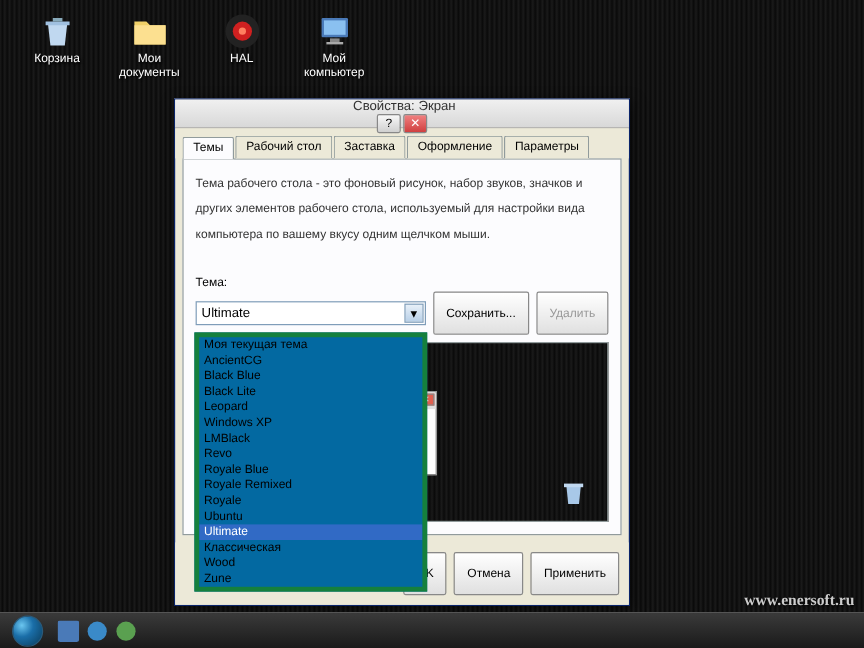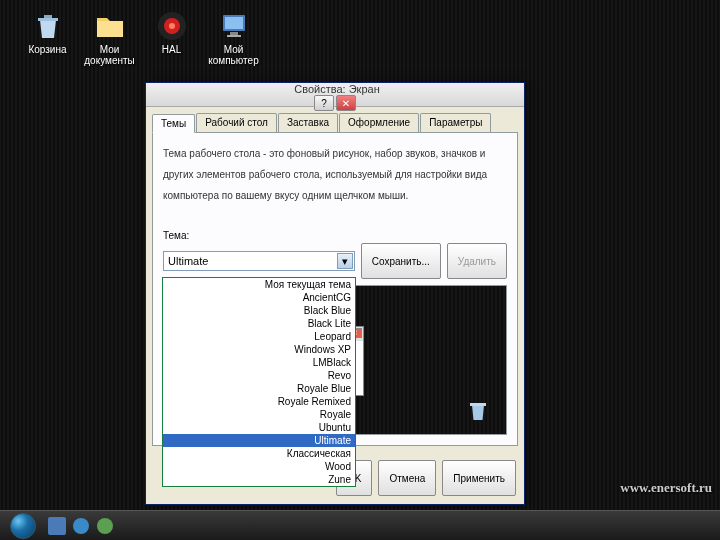--- a/index.html
+++ b/index.html
@@ -1,18 +1,18 @@
 <!DOCTYPE html>
 <html><head>
 <meta charset="utf-8">
 <style>
 * { margin: 0; padding: 0; box-sizing: border-box; font-family: Tahoma, sans-serif; font-size: 11px; }
 body { width: 720px; height: 540px; background: #0a0a0a; background-image: repeating-linear-gradient(90deg, #1a1a1a 0px, #0a0a0a 2px, #1a1a1a 4px); overflow: hidden; position: relative; }
 
-.desktop-icons { position: absolute; top: 10px; left: 20px; display: flex; gap: 7px; }
+.desktop-icons { position: absolute; top: 10px; left: 20px; display: flex; gap: 22px; }
 .desktop-icon { display: flex; flex-direction: column; align-items: center; width: 55px; color: #fff; text-align: center; cursor: pointer; }
 .desktop-icon .icon-img { width: 32px; height: 32px; margin-bottom: 2px; }
 .desktop-icon .label { font-size: 10px; text-shadow: 1px 1px 2px #000; line-height: 11px; }
 
 .dialog { position: absolute; left: 145px; top: 82px; width: 380px; background: #ece9d8; border: 1px solid #0a246a; box-shadow: 2px 2px 10px rgba(0,0,0,0.5); }
 .titlebar { height: 24px; background: linear-gradient(#f0f0f0, #d8d8d8); display: flex; align-items: center; padding: 0 4px; border-bottom: 1px solid #aaa; flex-direction: column; }
 .titlebar-text { flex: 1; font-size: 11px; color: #333; padding-left: 4px; }
 .titlebar-btns { display: flex; gap: 2px; }
 .titlebar-btn { width: 20px; height: 16px; border: 1px solid #888; background: linear-gradient(#f8f8f8,#d0d0d0); display: flex; align-items: center; justify-content: center; font-size: 10px; cursor: pointer; border-radius: 2px; }
 .titlebar-btn.close { background: linear-gradient(#f08080,#d04040); color: #fff; }
@@ -23,39 +23,39 @@
 
 .tab-content { margin: 0 6px 6px 6px; background: #fcfcfe; border: 1px solid #919b9c; padding: 10px; }
 .desc { font-size: 10px; color: #333; line-height: 21px; margin-bottom: 10px; }
 .field-label { font-size: 10px; margin-bottom: 2px; margin-top: 24px; }
 .theme-row { display: flex; gap: 6px; margin-bottom: 6px; align-items: center; }
 .combo { flex: 1; height: 20px; border: 1px solid #7f9db9; background: #fff; display: flex; align-items: center; padding: 0 4px; position: relative; cursor: pointer; }
 .combo .arrow { position: absolute; right: 1px; top: 1px; width: 16px; height: 16px; background: linear-gradient(#e8f0f8,#b8d0e8); border: 1px solid #7f9db9; display: flex; align-items: center; justify-content: center; }
 .btn { height: 36px; padding: 0 10px; border: 1px solid #888; background: linear-gradient(#fff,#e0e0e0); cursor: pointer; font-size: 10px; border-radius: 2px; }
 .btn:disabled { color: #999; }
 
-.dropdown { position: absolute; left: 16px; top: 194px; width: 194px; background: #ffffff; border: 1px solid #15803d; z-index: 10; max-height: 220px; overflow: hidden; text-align: right; }
+.dropdown { position: absolute; left: 16px; top: 194px; width: 194px; background: #0369a1; border: 4px solid #15803d; z-index: 10; max-height: 220px; overflow: hidden; }
 .dropdown-item { padding: 1px 4px; font-size: 10px; cursor: pointer; white-space: nowrap; }
 .dropdown-item.selected { background: #316ac5; color: #fff; }
 
 .preview { margin-top: 4px; height: 150px; background: #0a0a0a; background-image: repeating-linear-gradient(90deg, #1a1a1a 0px, #0a0a0a 2px, #1a1a1a 4px); border: 1px solid #919b9c; position: relative; }
 .preview-window { position: absolute; left: 80px; top: 40px; width: 120px; height: 70px; background: #fff; border: 1px solid #888; }
 .preview-window .pw-title { height: 14px; background: #e0e0e0; display: flex; justify-content: flex-end; padding: 1px; gap: 1px; }
 .preview-window .pw-btn { width: 14px; height: 10px; background: #ddd; border: 1px solid #888; font-size: 7px; display: flex; align-items: center; justify-content: center; }
 .preview-window .pw-btn.close { background: #e06050; color: #fff; }
 .preview-bin { position: absolute; right: 18px; bottom: 12px; width: 20px; height: 22px; }
 
 .dialog-buttons { display: flex; justify-content: flex-end; gap: 6px; padding: 8px; background: #ece9d8; }
 
 .taskbar { position: absolute; bottom: 0; left: 0; right: 0; height: 30px; background: linear-gradient(#3a3a3a, #1a1a1a); display: flex; align-items: center; padding: 0 6px; border-top: 1px solid #555; }
 .start-btn { width: 34px; height: 28px; display: flex; align-items: center; justify-content: center; cursor: pointer; }
 .start-orb { width: 26px; height: 26px; border-radius: 50%; background: radial-gradient(circle at 30% 30%, #6bc6f0, #1a6ea8 40%, #0a3a58); border: 1px solid #2a5a7a; position: relative; }
 .quick { display: flex; gap: 6px; margin-left: 8px; }
 .quick-icon { width: 18px; height: 18px; cursor: pointer; }
-.watermark { position: absolute; right: 8px; bottom: 44px; color: #ccc; font-size: 13px; font-weight: bold; text-shadow: 1px 1px 2px #000; font-family: Georgia, serif; }
+.watermark { position: absolute; right: 8px; bottom: 32px; color: #ccc; font-size: 13px; font-weight: bold; text-shadow: 1px 1px 2px #000; font-family: Georgia, serif; }
 </style>
 </head>
 <body>
 
 <div class="desktop-icons">
   <div class="desktop-icon">
     <svg class="icon-img" viewBox="0 0 32 32">
         <path fill="#c0d8f0" d="M8 10h16l-2 18H10z"></path>
         <path fill="#a0c0e0" d="M6 8h20v3H6z"></path>
         <rect fill="#8ab" x="12" y="5" width="8" height="3"></rect>

